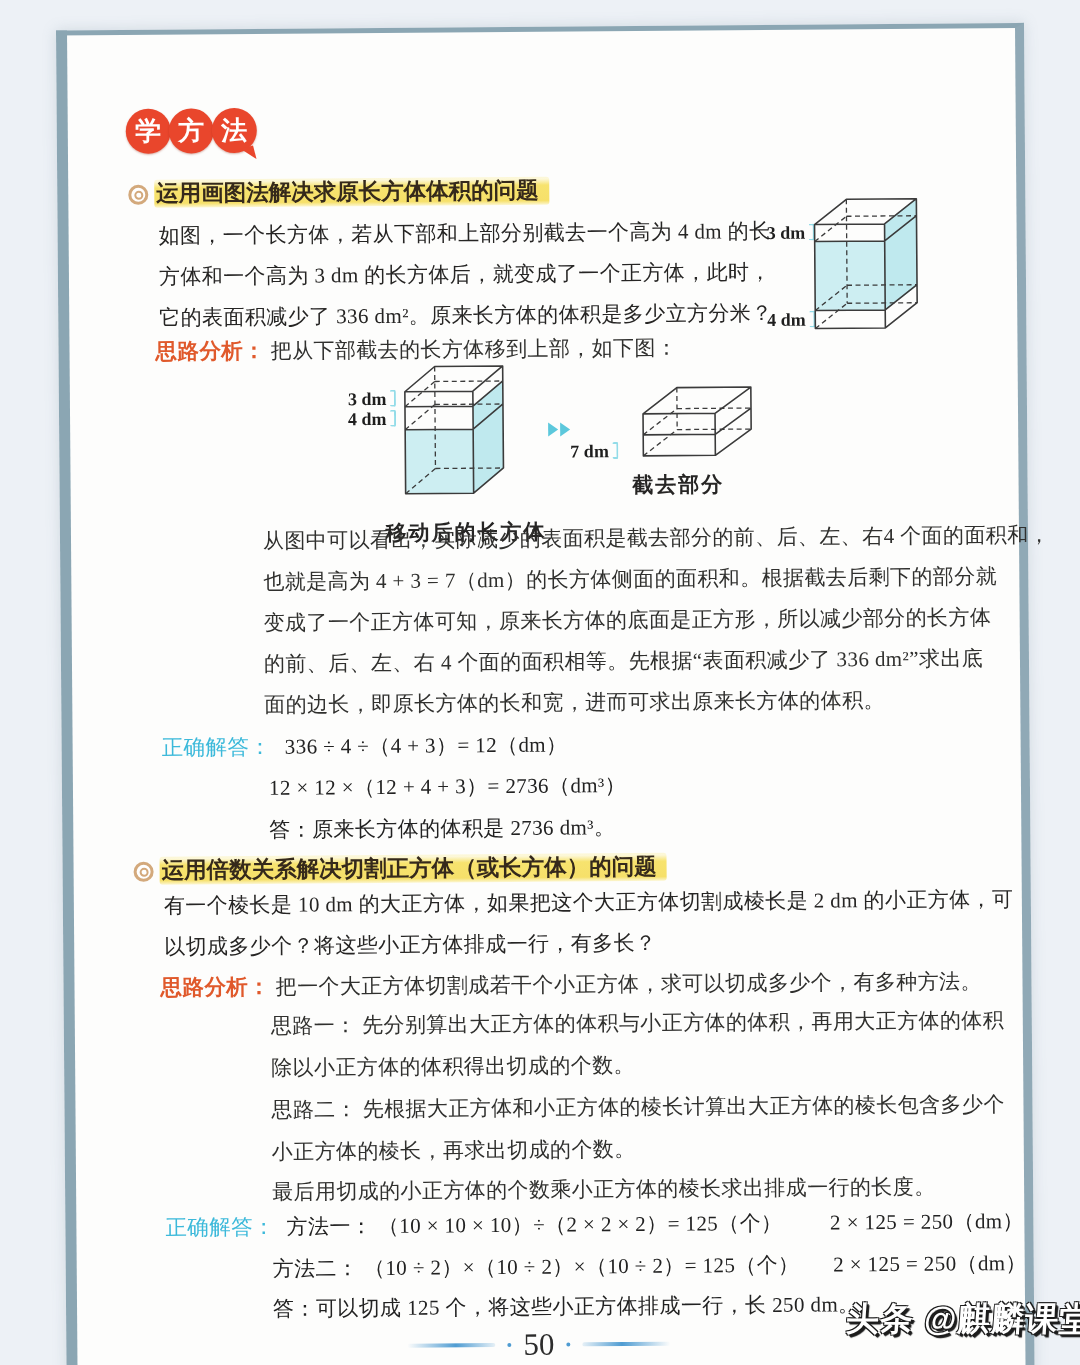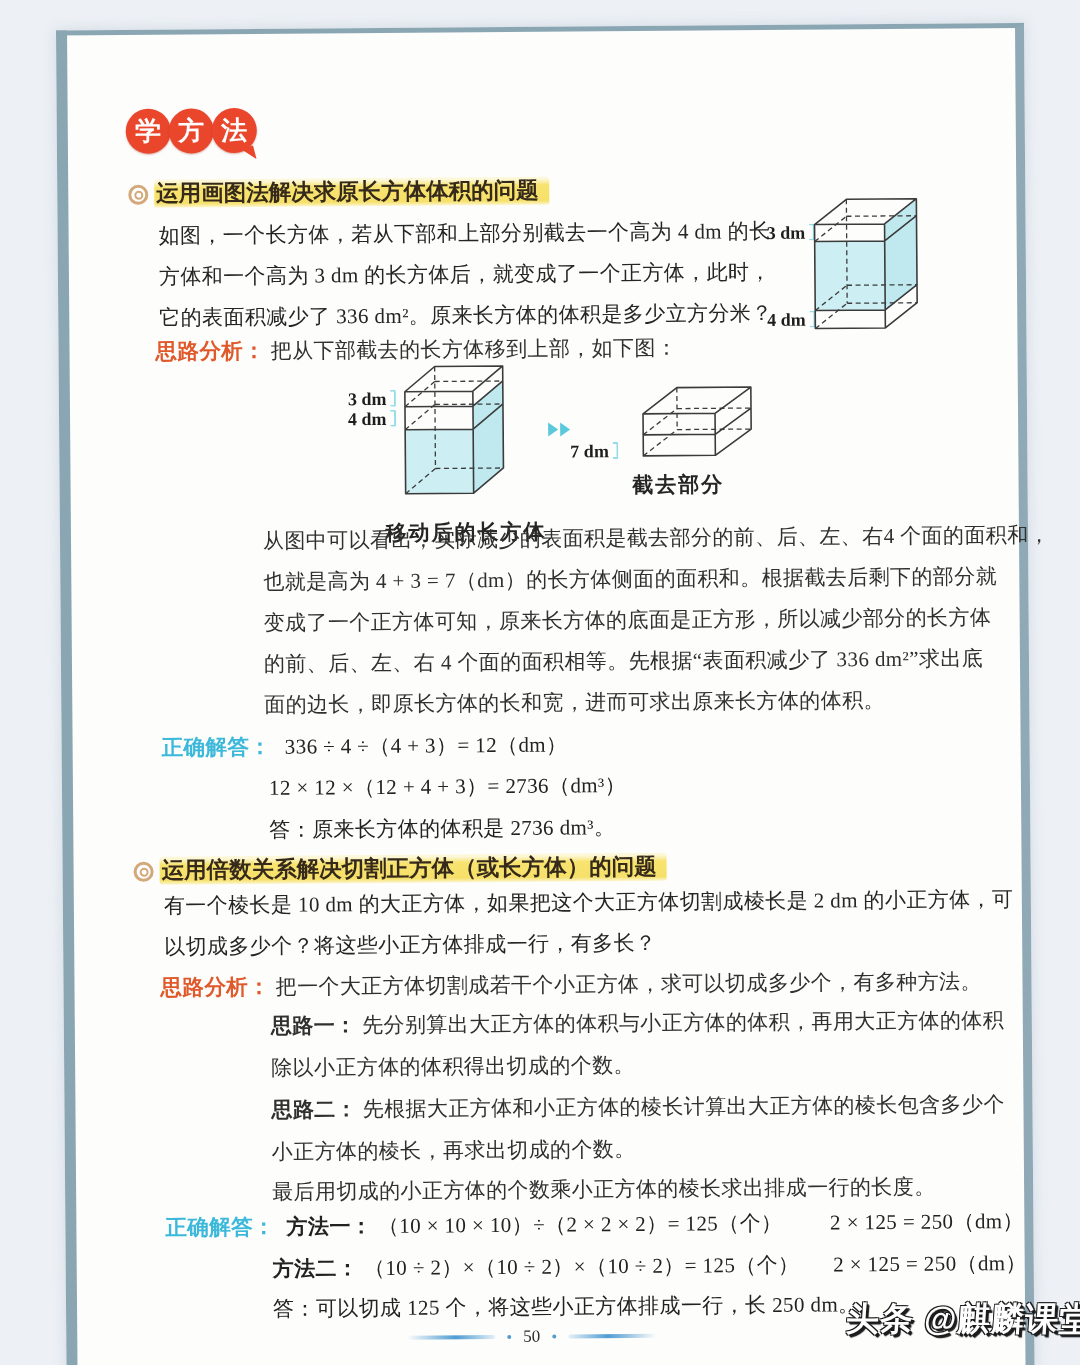--- a/index.html
+++ b/index.html
@@ -4,23 +4,23 @@
 <style>
   html,body{margin:0;padding:0;width:1080px;height:1365px;overflow:hidden;
     background:#edf1f6;font-family:"Liberation Serif","DejaVu Serif",serif;}
   .page{position:absolute;left:56px;top:30px;width:948px;height:1400px;
     background:#fdfdfc;border-top:5px solid #8ba6b3;border-right:9px solid #90a9b6;
     border-left:11px solid #8ba6b3;transform:rotate(-0.45deg);transform-origin:60px 0;
     box-shadow:0 0 14px rgba(120,145,160,.25);}
   .abs{position:absolute;}
   .line{position:absolute;white-space:nowrap;font-size:21px;color:#262524;letter-spacing:.4px;}
   .kai{color:#30302e;}
-  .blabel{font-weight:bold;}
+  .blabel{font-weight:normal;}
   .orange{color:#e0592b;font-weight:bold;font-family:"Liberation Sans",sans-serif;font-size:21.5px;}
-  .cyanlab{color:#3cb9da;font-weight:bold;font-family:"Liberation Sans",sans-serif;font-size:21.5px;}
+  .cyanlab{color:#3cb9da;font-weight:normal;font-family:"Liberation Sans",sans-serif;font-size:21.5px;}
   .heading{position:absolute;font-family:"Liberation Sans",sans-serif;font-weight:bold;
     font-size:22.5px;color:#35291b;white-space:nowrap;}
   .hl{background:linear-gradient(180deg,rgba(250,231,110,.25) 8%,#f7e36e 30%,#f6e06a 85%,rgba(250,231,110,.3));
     padding:1px 10px 2px 2px;border-radius:3px;}
   .ring-outer{position:absolute;width:14px;height:14px;border:3px solid #d3a97c;border-radius:50%;
     display:flex;align-items:center;justify-content:center;background:#fff;}
   .ring-inner{width:5px;height:5px;border:2px solid #d3a97c;border-radius:50%;}
   .badge{position:absolute;display:flex;}
   .badge-circle{width:45px;height:45px;border-radius:50%;background:#e9462c;margin-right:-2px;
     display:flex;align-items:center;justify-content:center;position:relative;
@@ -35,21 +35,21 @@
   .caption{position:absolute;text-align:center;font-size:21px;color:#262524;font-weight:bold;
     letter-spacing:2px;}
   svg .solid{stroke:#3b3b3b;stroke-width:1.6;fill:none;stroke-linejoin:round;}
   svg .dash{stroke:#3b3b3b;stroke-width:1.3;fill:none;stroke-dasharray:5 3.5;}
   .eq{font-size:21px;color:#222;}
   .footer{position:absolute;display:flex;align-items:center;gap:12px;}
   .fdash{width:88px;height:3.5px;border-radius:2px;}
   .fdash.l{background:linear-gradient(90deg,rgba(98,166,214,0),#4f9cd2 55%,rgba(98,166,214,.15));}
   .fdash.r{background:linear-gradient(270deg,rgba(98,166,214,0),#4f9cd2 55%,rgba(98,166,214,.15));}
   .fdot{width:4px;height:4px;border-radius:50%;background:#4f9cd2;}
-  .pagenum{font-size:17px;color:#2c2c2c;}
+  .pagenum{font-size:31px;color:#2c2c2c;}
   .watermark{position:absolute;left:846px;top:1297px;z-index:9;
     font-family:"Liberation Sans",sans-serif;font-weight:bold;font-size:33px;color:#fff;
     transform:skewX(-4deg);white-space:nowrap;letter-spacing:1px;
     text-shadow:2px 2px 0 #1c1c1c,-1px -1px 0 #1c1c1c,1px -1px 0 #1c1c1c,-1px 1px 0 #1c1c1c,3px 3px 1px #1c1c1c;}
 </style>
 </head>
 <body>
 
 <div class="page">
 

